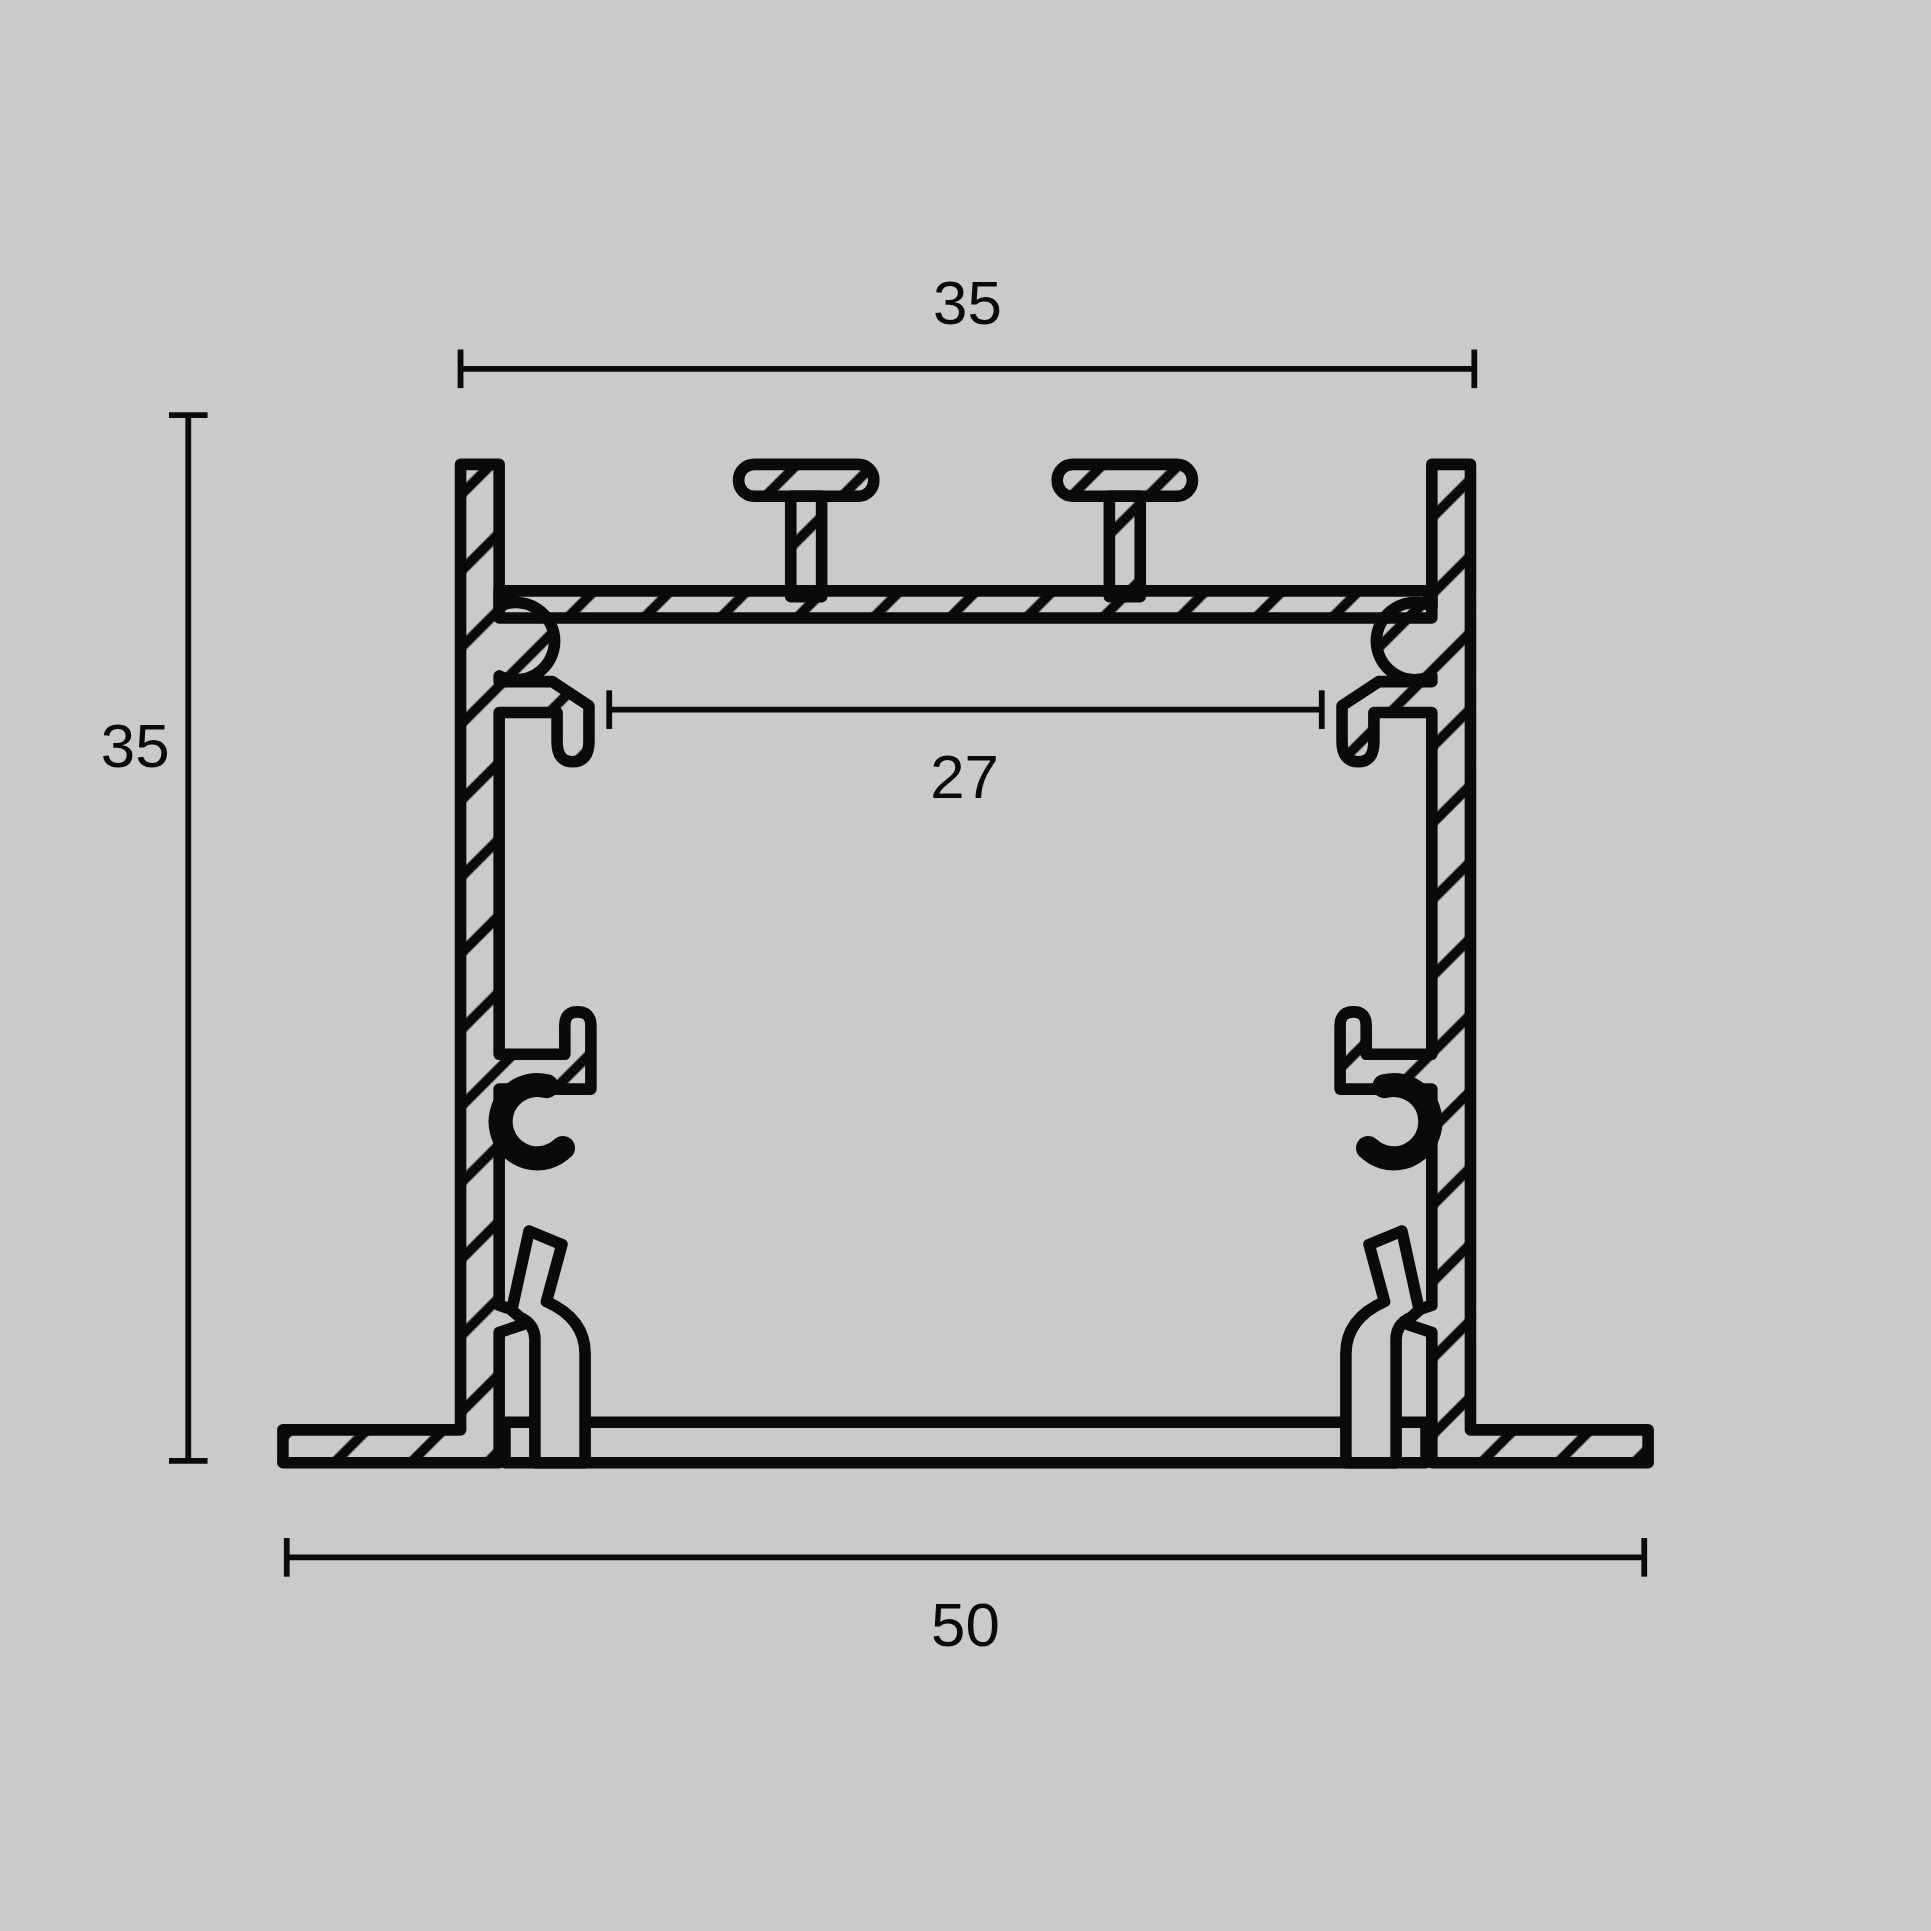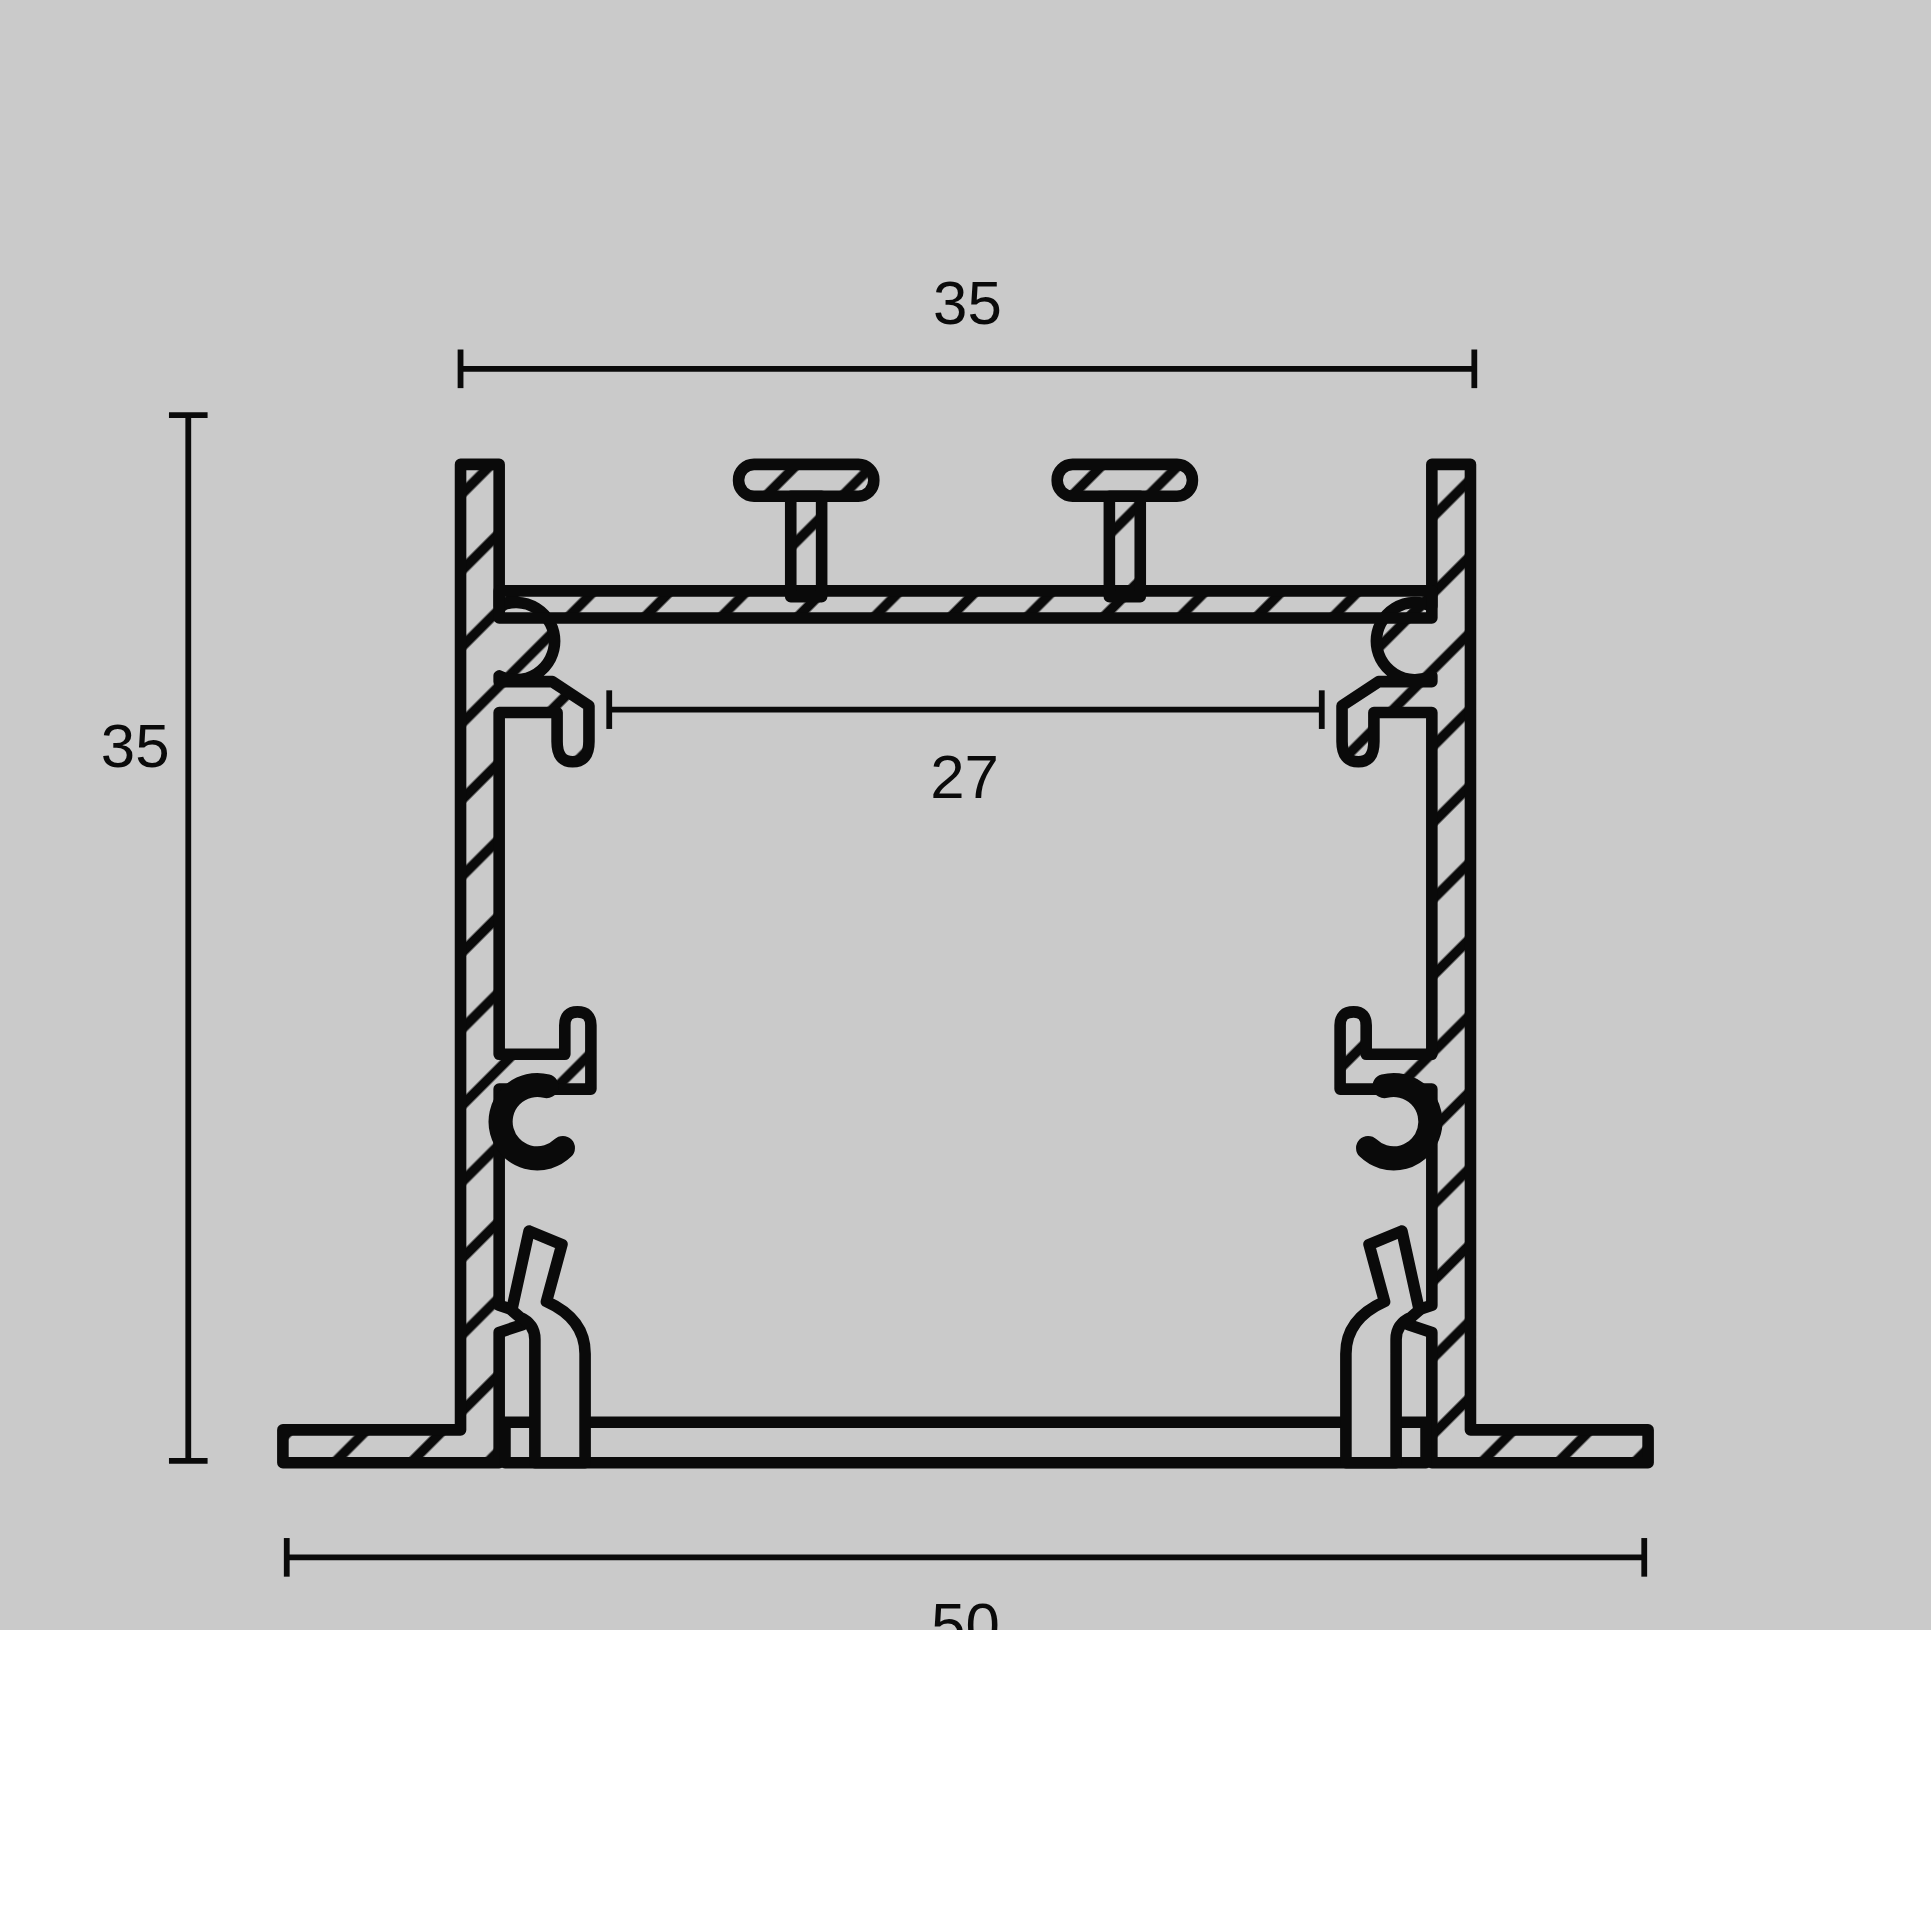--- a/index.html
+++ b/index.html
@@ -1,21 +1,21 @@
 <!DOCTYPE html>
 <html><head>
 <meta charset="utf-8">
 <style>
   html, body {
     margin: 0;
     padding: 0;
   }
   .stage {
     width: 1931px;
-    height: 1630px;
+    height: 1931px;
     position: relative;
     font-family: "Liberation Sans", sans-serif;
   }
   svg { display: block; }
   .outline {
     stroke: #0a0a0a;
     stroke-width: 12;
     stroke-linejoin: round;
   }
   .hatched {

